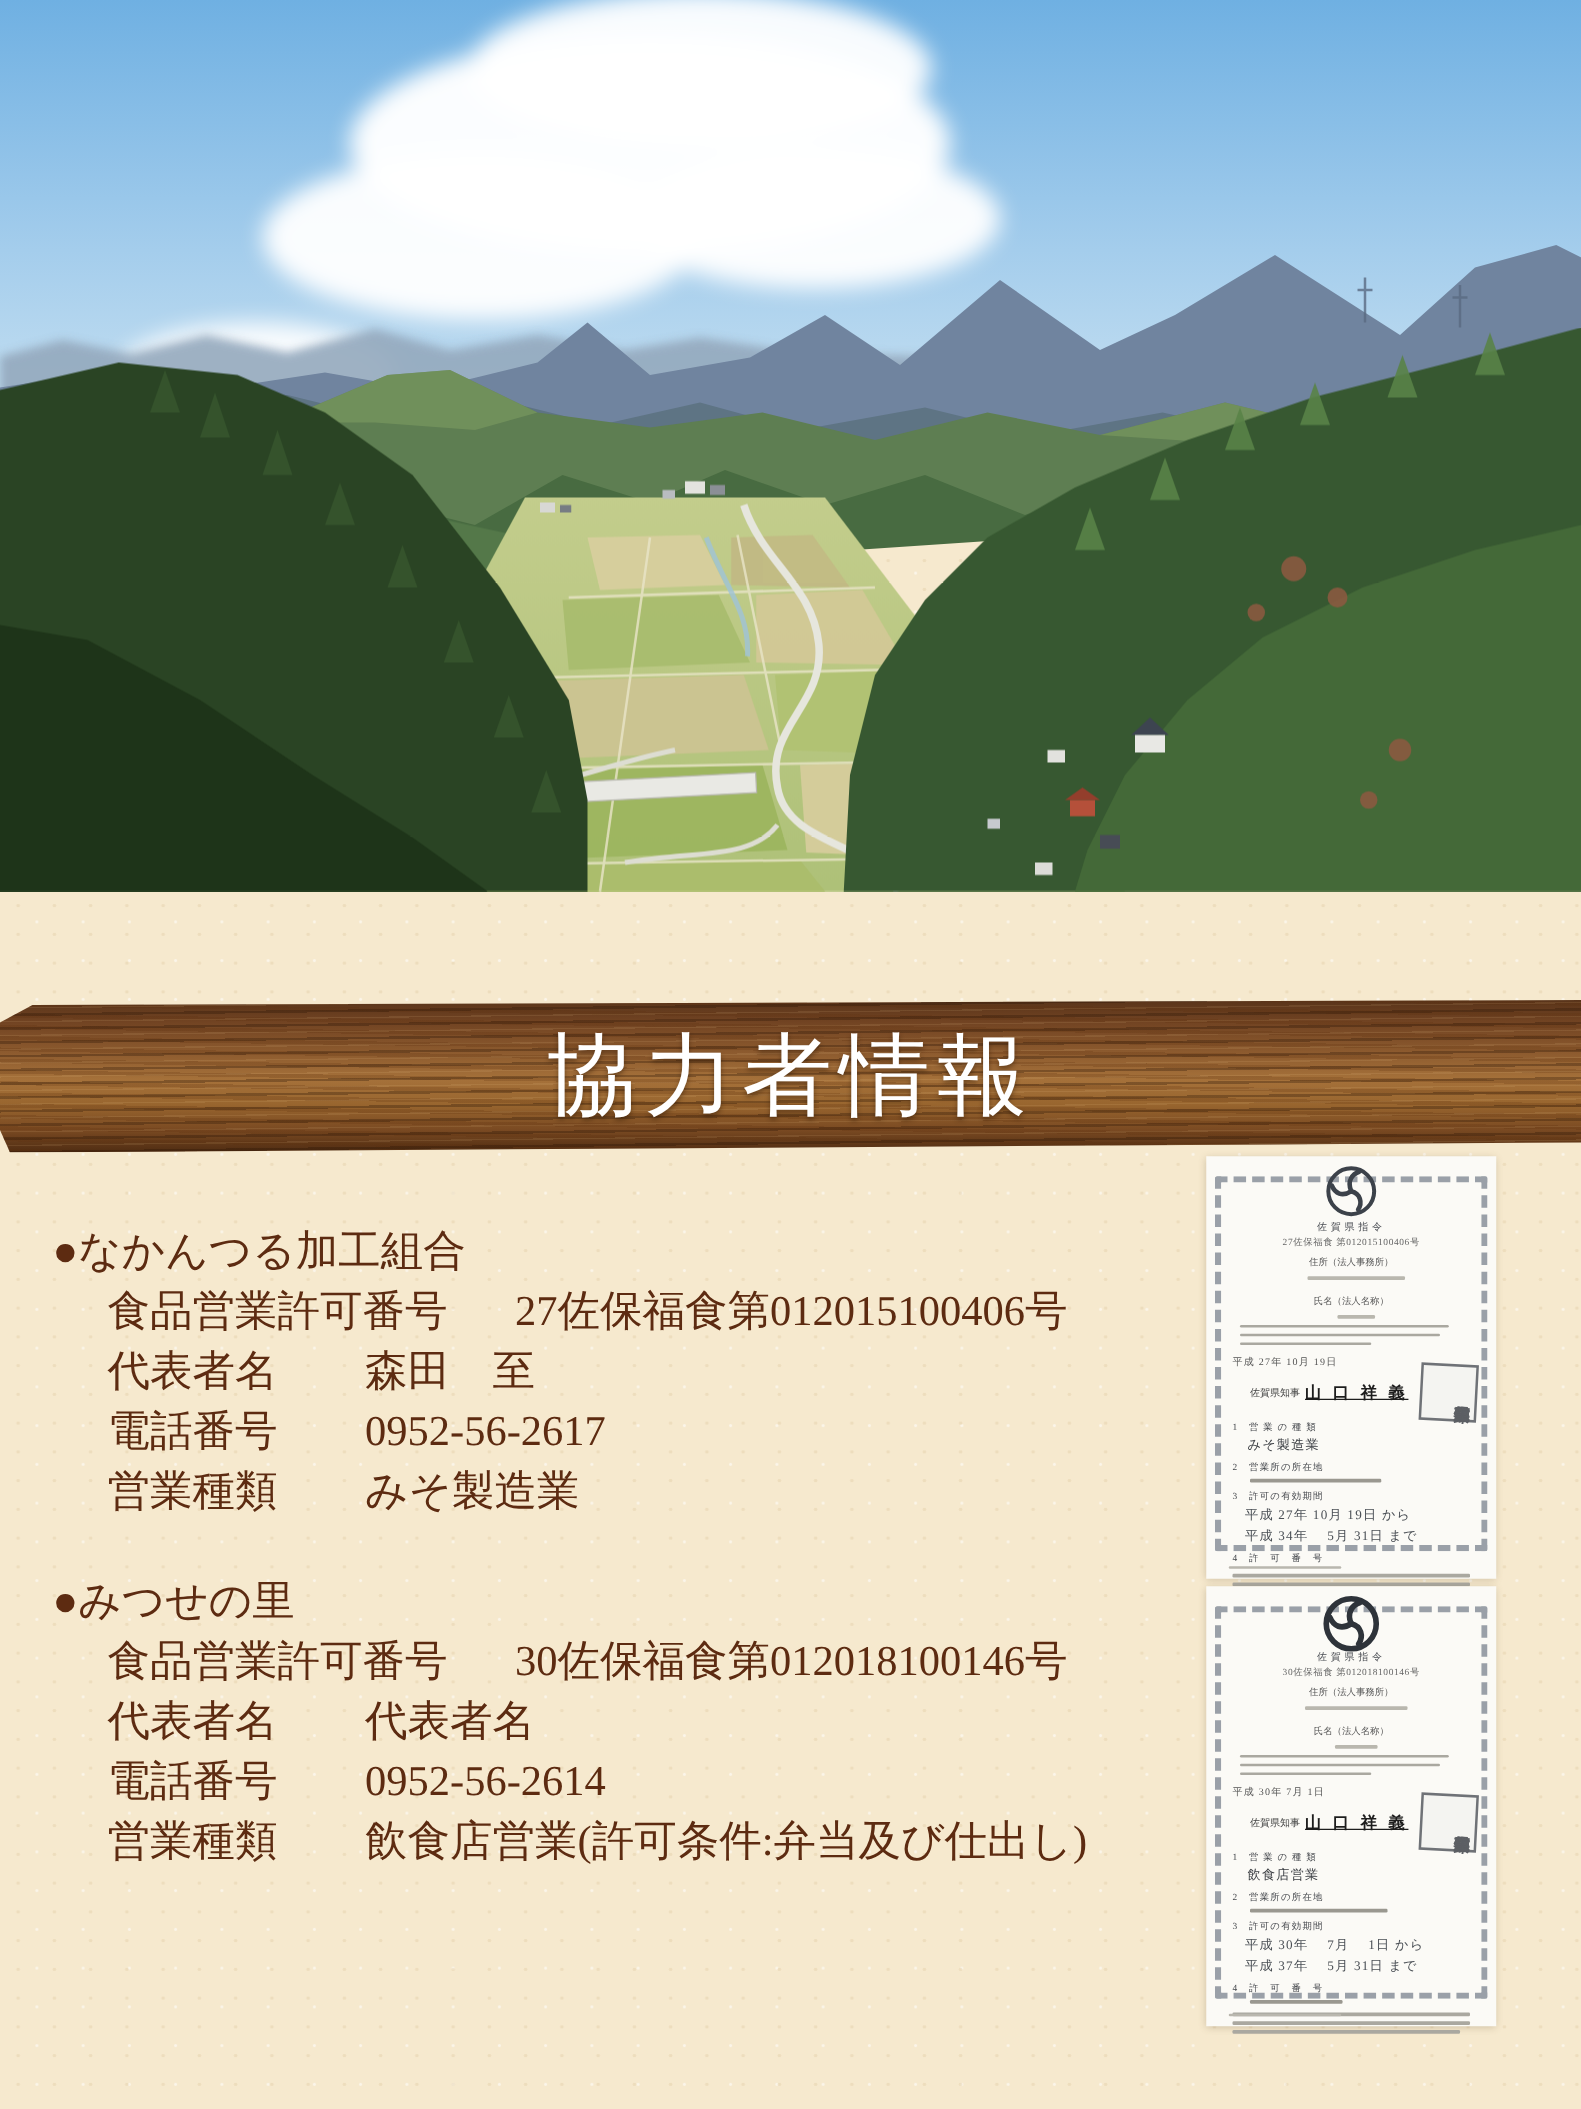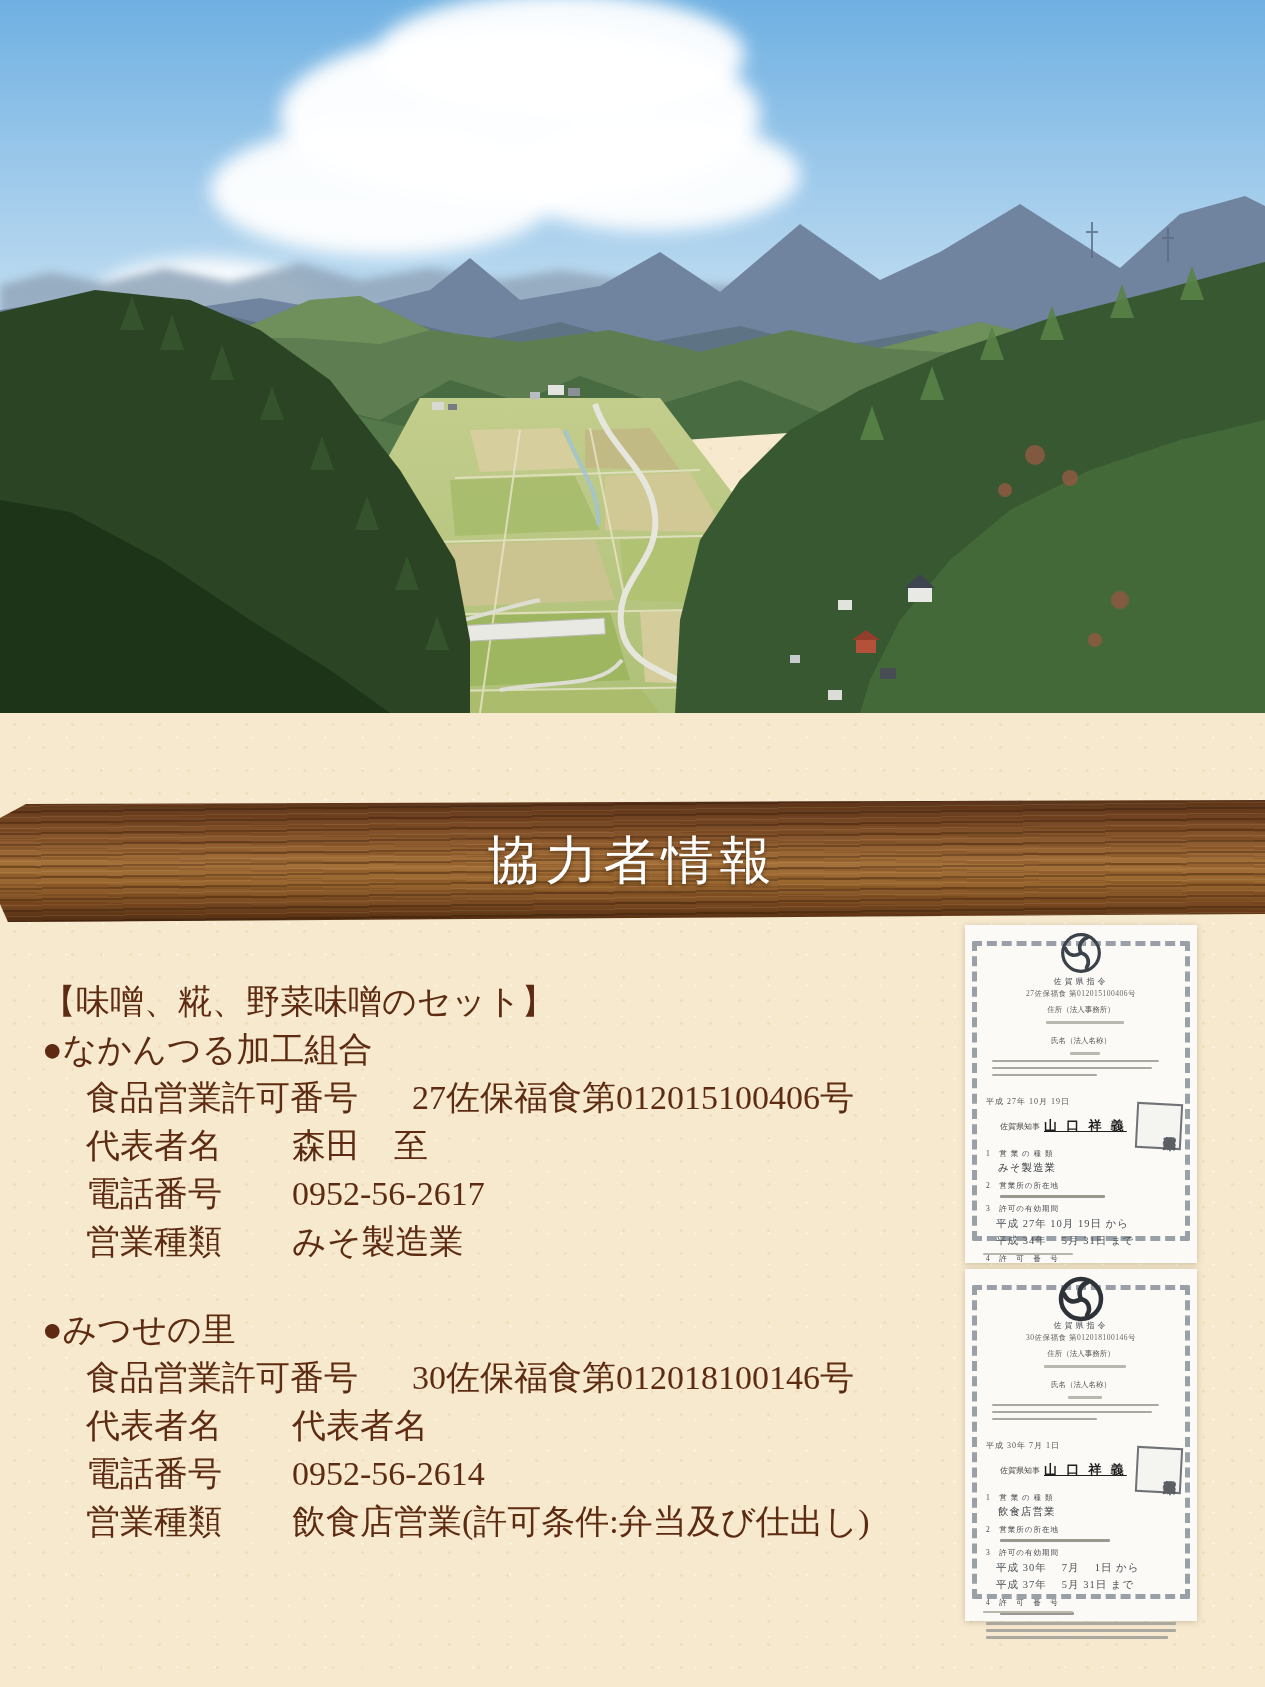--- a/index.html
+++ b/index.html
@@ -20,21 +20,21 @@
   .banner{
     position:absolute;left:0;top:800px;width:1265px;height:122px;
     clip-path:polygon(26px 4px,1265px 0px,1265px 114px,8px 122px,0px 104px,0px 18px);
     background:
       repeating-linear-gradient(179.3deg, rgba(38,17,3,.30) 0 2px, transparent 2px 6px, rgba(255,219,160,.10) 6px 7px, transparent 7px 11px),
       repeating-linear-gradient(.8deg, rgba(92,46,12,.22) 0 3px, transparent 3px 9px),
       linear-gradient(180deg,#59341a 0%,#714322 14%,#8c5a2e 34%,#a5713a 52%,#99662f 68%,#7a4a22 85%,#4f2c12 100%);
   }
   .banner-title{
     width:100%;height:122px;line-height:122px;text-align:center;
-    font-size:52px;color:#ffffff;letter-spacing:6px;
+    font-size:72px;color:#ffffff;letter-spacing:6px;
     text-shadow:0 2px 4px rgba(40,20,5,.45);
   }
   
   .content{
     position:absolute;left:42px;top:930px;width:910px;
     color:#5d2b11;font-size:34px;
   }
   .tline{height:48px;line-height:48px;white-space:nowrap;}
   .spacer{height:48px;}
   .spacer-sm{height:40px;}
@@ -58,21 +58,21 @@
   }
   .cert-inner{position:relative;padding:2px 12px 0 12px;}
   .emblem{position:relative;width:100%;text-align:center;height:44px;margin-top:-4px;}
   .emblem svg{display:inline-block;}
   .cert-issuer{text-align:center;font-size:8px;letter-spacing:3px;color:#4c4f55;margin-top:1px;}
   .cert-number{text-align:center;font-size:7.5px;color:#666;margin-top:2px;letter-spacing:.5px;}
   .cert-label{font-size:7.5px;color:#555;margin-top:6px;}
   .ph{background:#b9b7ae;height:3px;border-radius:1px;}
   .ph-dark{background:#9a9890;}
   .cert-bodyline{height:2.5px;background:#aaa8a0;margin:4.5px 0 0 6px;border-radius:1px;}
-  .cert-date{font-size:8px;color:#555;margin-top:20px;letter-spacing:1px;}
+  .cert-date{font-size:8px;color:#555;margin-top:8px;letter-spacing:1px;}
   .gov-line{position:relative;margin-top:2px;height:34px;}
   .gov-title{font-size:8px;color:#444;position:absolute;left:14px;top:12px;}
   .gov-name{font-size:13px;font-weight:bold;color:#1d1d1d;letter-spacing:3px;position:absolute;left:58px;top:8px;text-decoration:underline;}
   .stamp{
     position:absolute;right:-6px;top:-6px;width:42px;height:42px;
     border:2px solid #6f7277;color:#5c5f64;background:rgba(240,240,238,.6);
     writing-mode:vertical-rl;text-orientation:upright;
     font-size:13px;line-height:20px;letter-spacing:0;
     transform:rotate(3deg);display:flex;justify-content:center;
     font-weight:bold;
@@ -228,21 +228,20 @@
 </svg>
 </div>
 
 <div class="banner">
   <div class="banner-title">協力者情報</div>
 </div>
 
 <div class="content">
   <div class="spacer"></div>
 
-  <div class="tline">【味噌、糀、野菜味噌のセット】</div>
   <div class="tline">●なかんつる加工組合</div>
 
   <div class="tline crow">
     <span class="lbl w8">食品営業許可番号</span>
     <span>27佐保福食第012015100406号</span>
   </div>
   <div class="tline crow">
     <span class="lbl w4">代表者名</span>
     <span>森田　至</span>
   </div>

